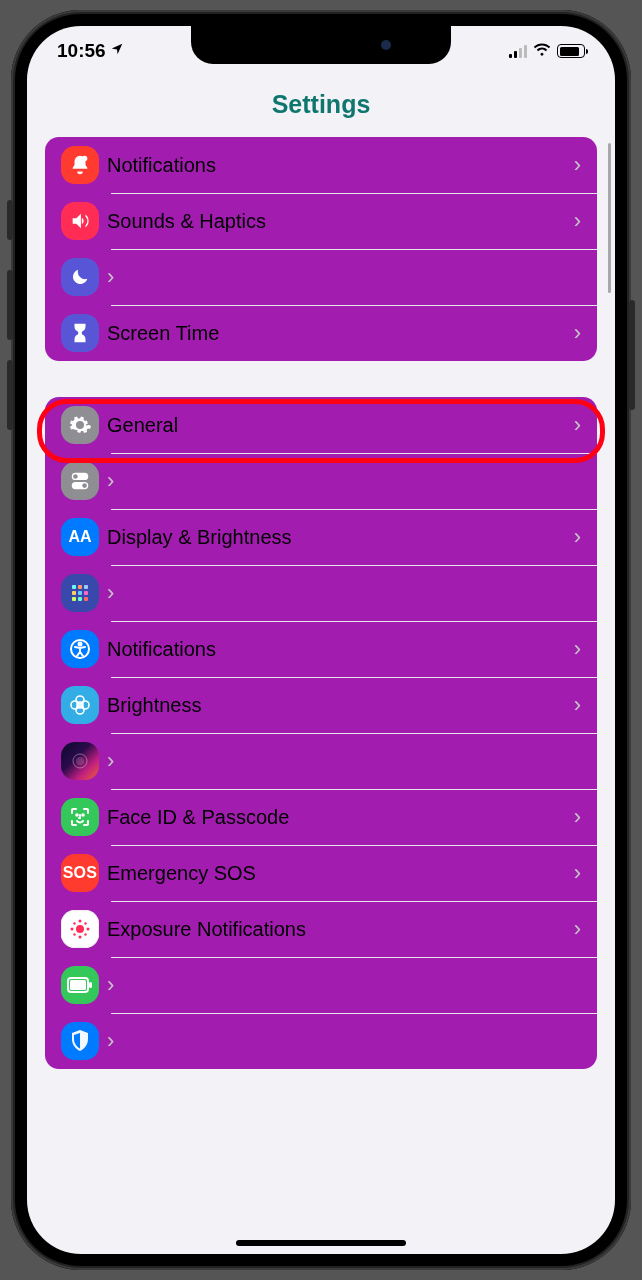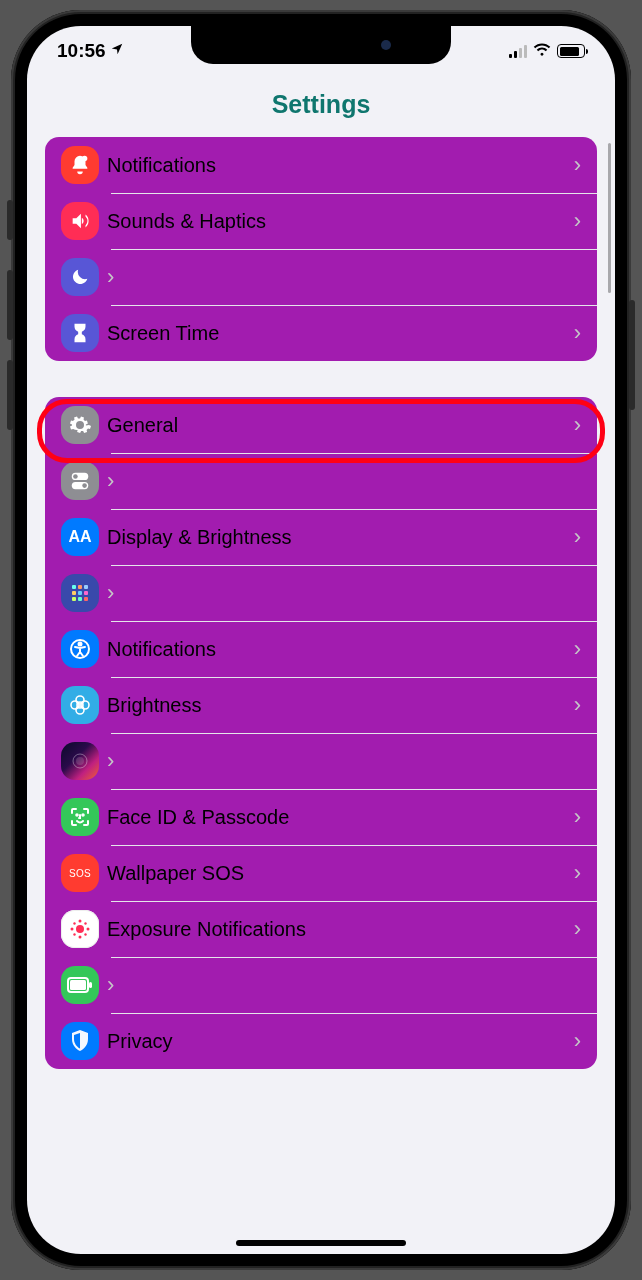--- a/index.html
+++ b/index.html
@@ -185,21 +185,21 @@
   .bg-indigo { background: #5856d6; }
   .bg-gray { background: #8e8e93; }
   .bg-blue { background: #007aff; }
   .bg-cyan { background: #32ade6; }
   .bg-green { background: #34c759; }
   .bg-white-border { background: #fff; color:#ff2d55; box-shadow: inset 0 0 0 1px #eee; }
   .bg-siri { background: linear-gradient(135deg,#0a0a2a,#2a0a4a 40%,#c02080 70%,#f06030); }
 
   .icon-box svg { display:block; }
   .aa { font-weight:700; font-size:16px; }
-  .sos { font-weight:400; font-size:10px; letter-spacing:0.3px;}
+  .sos { font-weight:700; font-size:16px; letter-spacing:0.3px;}
 </style>
 </head>
 <body>
 
 <div class="phone-frame">
   <div class="side-btn left1"></div>
   <div class="side-btn left2"></div>
   <div class="side-btn left3"></div>
   <div class="side-btn right1"></div>
 
@@ -373,21 +373,21 @@
                 <circle cx="15" cy="10" r="0.8" fill="#fff"></circle>
                 <path d="M12 10v3h-1M9 16c1 1 2 1.5 3 1.5s2-.5 3-1.5"></path>
               </svg>
           </div>
           <span class="row-label">Face ID &amp; Passcode</span>
           <span class="chevron">›</span>
         </div>
 
         <div class="row">
           <div class="icon-box bg-red sos">SOS</div>
-          <span class="row-label">Wallpaper SOS</span>
+          <span class="row-label">Emergency SOS</span>
           <span class="chevron">›</span>
         </div>
 
         <div class="row">
           <div class="icon-box bg-white-border">
             <svg width="24" height="24" viewBox="0 0 24 24" fill="#ff2d55">
                 <circle cx="12" cy="12" r="4"></circle>
                 <circle cx="12" cy="4" r="1.5"></circle>
                 <circle cx="12" cy="20" r="1.5"></circle>
                 <circle cx="4" cy="12" r="1.5"></circle>
@@ -412,21 +412,20 @@
           </div>
           <span class="chevron">›</span>
         </div>
 
         <div class="row">
           <div class="icon-box bg-blue">
             <svg width="22" height="24" viewBox="0 0 22 24" fill="#fff">
                 <path d="M11 1l8 3v6c0 6-4 10-8 12-4-2-8-6-8-12V4l8-3zm0 3L5 6v4c0 4.5 3 8 6 9.6V4z" opacity="0.95"></path>
               </svg>
           </div>
-          <span class="row-label">Privacy</span>
           <span class="chevron">›</span>
         </div>
 
       </div>
     </div>
 
     <div class="home-indicator"></div>
   </div>
 </div>
 

